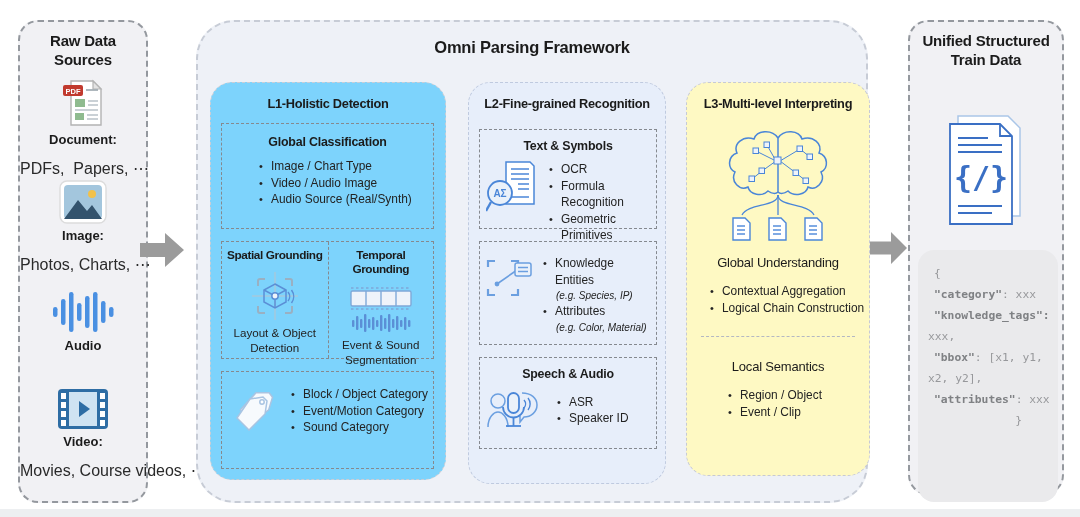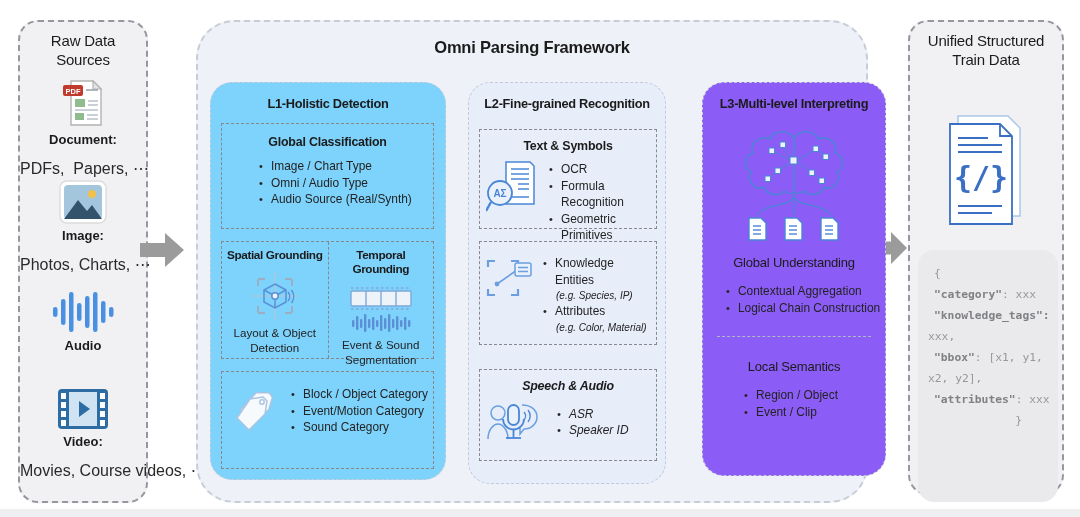--- a/index.html
+++ b/index.html
@@ -9,34 +9,34 @@
     background: #ffffff; overflow: hidden;
     font-family: "Liberation Sans", sans-serif; color: #1b1b1b;
   }
   .bottom-strip { position:absolute; left:0; top:509px; width:1080px; height:8px; background:#edeff1; }
 
   
   .side-panel {
     position: absolute; border: 2px dashed #94989e; border-radius: 20px;
     background: #f1f1f4;
   }
-  .panel-title { font-weight: normal; font-size: 15px; text-align: center; line-height: 1.25; letter-spacing: -0.2px; }
+  .panel-title { font-weight: bold; font-size: 15px; text-align: center; line-height: 1.25; letter-spacing: -0.2px; }
 
   
   .framework {
     position: absolute; left: 196px; top: 20px; width: 672px; height: 483px;
     border: 2px dashed #c7ccd6; border-radius: 38px; background: #eef1f7;
   }
   .fw-title { position: absolute; left: 0; right: 0; top: 16px; text-align: center;
     font-weight: bold; font-size: 16.5px; letter-spacing: -0.2px; }
 
   .col { position: absolute; border: 1.5px dashed; border-radius: 22px; }
   .col-l1 { left: 12px; top: 60px; width: 236px; height: 398px; background: #7dd3fc; border-color: #c9cdd5; }
   .col-l2 { left: 270px; top: 60px; width: 198px; height: 402px; background: #e7eefa; border-color: #bfcadf; }
-  .col-l3 { left: 504px; top: 60px; width: 184px; height: 394px; background: #8b5cf6; border-color: #c6c9d6; }
+  .col-l3 { left: 488px; top: 60px; width: 184px; height: 394px; background: #fef9c3; border-color: #c6c9d6; }
   .col-header { position: absolute; left: 0; right: 0; top: 13px; text-align: center;
     font-weight: bold; font-size: 12.8px; letter-spacing: -0.3px; }
 
   .ibox { position: absolute; border: 1.3px dashed #85898f; }
   .btitle { font-weight: bold; font-size: 12.4px; text-align: center; letter-spacing: -0.2px; }
 
   ul.blist { list-style: none; font-size: 11.9px; color: #232323; }
   .blist li { position: relative; padding-left: 13px; line-height: 16.5px; }
   .blist li::before { content: "•"; position: absolute; left: 1px; font-size: 11px; }
   .blist .sub { padding-left: 1px; line-height: 15px; font-size: 10px; font-style: italic; }
@@ -177,21 +177,21 @@
   <div class="framework">
     <div class="fw-title">Omni Parsing Framework</div>
 
     <div class="col col-l1">
       <div class="col-header">L1-Holistic Detection</div>
 
       <div class="ibox gc-box">
         <div class="btitle">Global Classification</div>
         <ul class="blist">
           <li><span>Image / Chart Type</span></li>
-          <li><span>Omni / Audio Type</span></li>
+          <li><span>Video / Audio Image</span></li>
           <li><span>Audio Source (Real/Synth)</span></li>
         </ul>
       </div>
 
       <div class="ibox split-box">
         <div class="split-half">
           <div class="split-title">Spatial Grounding</div>
           <svg class="split-icon" width="54" height="52" viewBox="0 0 54 52">
             <g stroke="#9ab0c2" stroke-width="2" fill="none">
               <path d="M10 16 v-5 a2 2 0 0 1 2-2 h5"></path>
@@ -319,21 +319,21 @@
               <div class="sub">(e.g. Species, IP)</div>
             </li>
             <li>
               <span>Attributes</span>
               <div class="sub">(e.g. Color, Material)</div>
             </li>
           </ul>
         </div>
       </div>
 
-      <div class="ibox l2-box" style="top:286px; height:92px;font-style:italic;">
+      <div class="ibox l2-box" style="top:274px; height:92px;">
         <div class="btitle">Speech &amp; Audio</div>
         <div class="l2-row" style="align-items:center; padding-left:6px; margin-top:4px;">
           <svg width="54" height="50" viewBox="0 0 54 50">
             <g stroke="#6b9fe0" stroke-width="1.5" fill="none">
               <circle cx="12" cy="16" r="7"></circle>
               <path d="M2 42 c0-10 6-15 10-15 c4 0 10 5 10 15"></path>
               <path d="M36 8 c9 0 15 5 15 12 c0 7-6 12-13 12 l-4 5 v-6"></path>
             </g>
             <g stroke="#4a86d8" stroke-width="1.8" fill="#eaf1fa">
               <rect x="22" y="8" width="11" height="20" rx="5.5"></rect>

